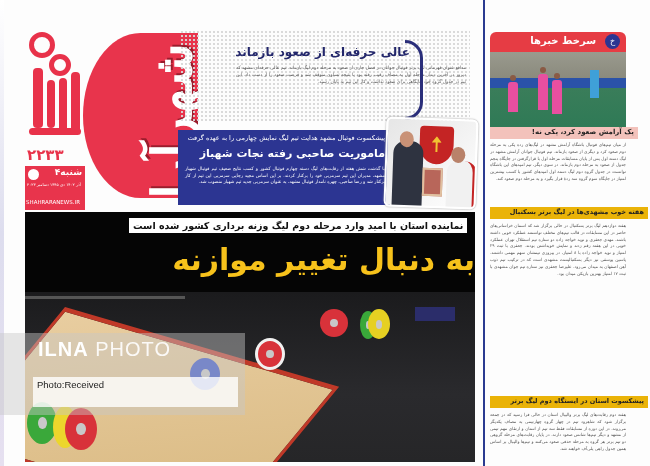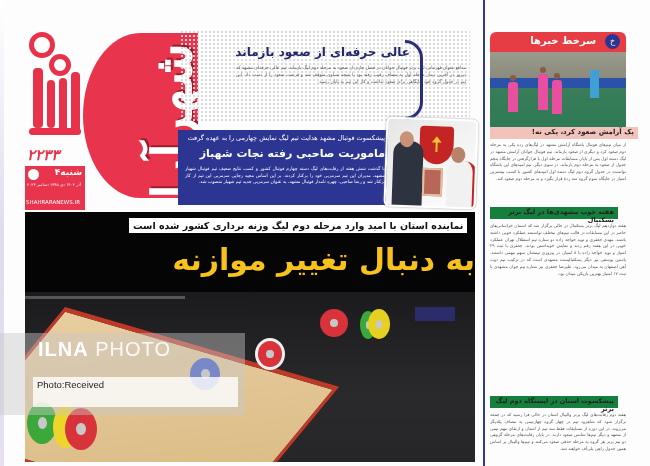--- a/index.html
+++ b/index.html
@@ -4,21 +4,21 @@
 <style>
   * { box-sizing: border-box; margin: 0; padding: 0; }
   body { width: 650px; height: 466px; overflow: hidden; background: #fff; font-family: "DejaVu Sans", sans-serif; position: relative; direction: ltr; }
   .page { position: absolute; left: 0; top: 0; width: 650px; height: 466px; background: #fdfdfd; }
 
   
   .masthead { position: absolute; left: 25px; top: 28px; width: 150px; height: 175px; }
   .logo-block { position: absolute; left: 0; top: 0; width: 60px; height: 125px; }
   .logo-block .ring { position: absolute; width: 26px; height: 26px; border: 5px solid #e8324a; border-radius: 50%; }
   .logo-block .bar { position: absolute; background: #e8324a; border-radius: 4px; }
-  .logo-digits { position: absolute; left: 2px; top: 118px; font-size: 15px; font-weight: bold; color: #e8324a; letter-spacing: 6px; font-style: italic; }
+  .logo-digits { position: absolute; left: 2px; top: 118px; font-size: 15px; font-weight: bold; color: #e8324a; letter-spacing: 6px; }
   .logo-red-circle { position: absolute; left: 58px; top: 5px; width: 115px; height: 165px; background: #e8344c; border-radius: 50% 0 0 50%; overflow: hidden; }
   .logo-title { position: absolute; left: 62px; top: 10px; font-size: 54px; font-weight: bold; color: #fff; font-family: "DejaVu Serif", serif; writing-mode: vertical-rl; line-height: 1; transform: rotate(180deg); text-shadow: 2px 2px 0 #9a1d2d; }
   .date-box { position: absolute; left: 0; top: 138px; width: 60px; height: 44px; background: #e8344c; color: #fff; }
   .date-day { position: absolute; right: 3px; top: 1px; font-size: 9px; font-weight: bold; padding-left: 15px; }
   .date-icon { position: absolute; left: 3px; top: 3px; width: 11px; height: 11px; border-radius: 50%; background: #fff; }
   .date-small { position: absolute; left: 2px; top: 16px; font-size: 4px; line-height: 5px; width: 56px; }
   .site-url { position: absolute; left: 1px; top: 33px; font-size: 5.5px; letter-spacing: 0; }
 
   
   .top-story { position: absolute; left: 180px; top: 30px; width: 290px; height: 92px; background-image: radial-gradient(#d8d8d8 0.7px, transparent 0.8px); background-size: 4px 4px; }
@@ -65,21 +65,21 @@
   .rc-banner { position: absolute; left: 0; top: 2px; width: 136px; height: 20px; background: #e63c44; border-radius: 6px 6px 0 0; }
   .rc-banner-title { position: absolute; right: 30px; top: 3px; font-size: 10px; font-weight: bold; color: #fff; direction: rtl; }
   .rc-badge { position: absolute; right: 6px; top: 2px; width: 15px; height: 15px; border-radius: 50%; background: #2c3592; color: #fff; font-size: 8px; text-align: center; line-height: 15px; }
   .rc-photo { position: absolute; left: 0; top: 22px; width: 136px; height: 75px; background: linear-gradient(180deg, #9a9a8e 0%, #8a8a7d 35%, #2a52a8 35%, #2a52a8 48%, #3a7d5a 48%, #2f7a56 100%); overflow: hidden; }
   .player { position: absolute; width: 10px; height: 30px; background: #e84fa0; border-radius: 3px 3px 0 0; }
   .player::after { content: ""; position: absolute; left: 2px; top: -7px; width: 6px; height: 6px; border-radius: 50%; background: #8a5a44; }
   .ref { position: absolute; left: 100px; top: 18px; width: 9px; height: 28px; background: #3fa0d8; }
   .rc-caption { position: absolute; left: 0; top: 97px; width: 148px; height: 12px; background: #f3c2bb; }
   .rc-caption-text { position: absolute; right: 4px; top: 1px; font-size: 7px; font-weight: bold; color: #222; direction: rtl; }
   .rc-body { position: absolute; right: 9px; width: 136px; font-size: 4.3px; line-height: 6.8px; color: #555; direction: rtl; text-align: justify; }
-  .rc-sub { position: absolute; left: 0; width: 128px; height: 12px; background: #15803d; text-decoration: underline; }
+  .rc-sub { position: absolute; left: 0; width: 158px; height: 12px; background: #eab308; text-decoration: underline; }
   .rc-sub-text { position: absolute; right: 4px; top: 1px; font-size: 6.5px; font-weight: bold; color: #222; direction: rtl; }
   .left-strip { position: absolute; left: 0; top: 0; width: 4px; height: 466px; background: linear-gradient(180deg,#fff,#dde 50%,#e6e0f0); }
 </style>
 </head>
 <body>
 
 <div class="page">
   <div class="left-strip"></div>
 
   <div class="masthead">

